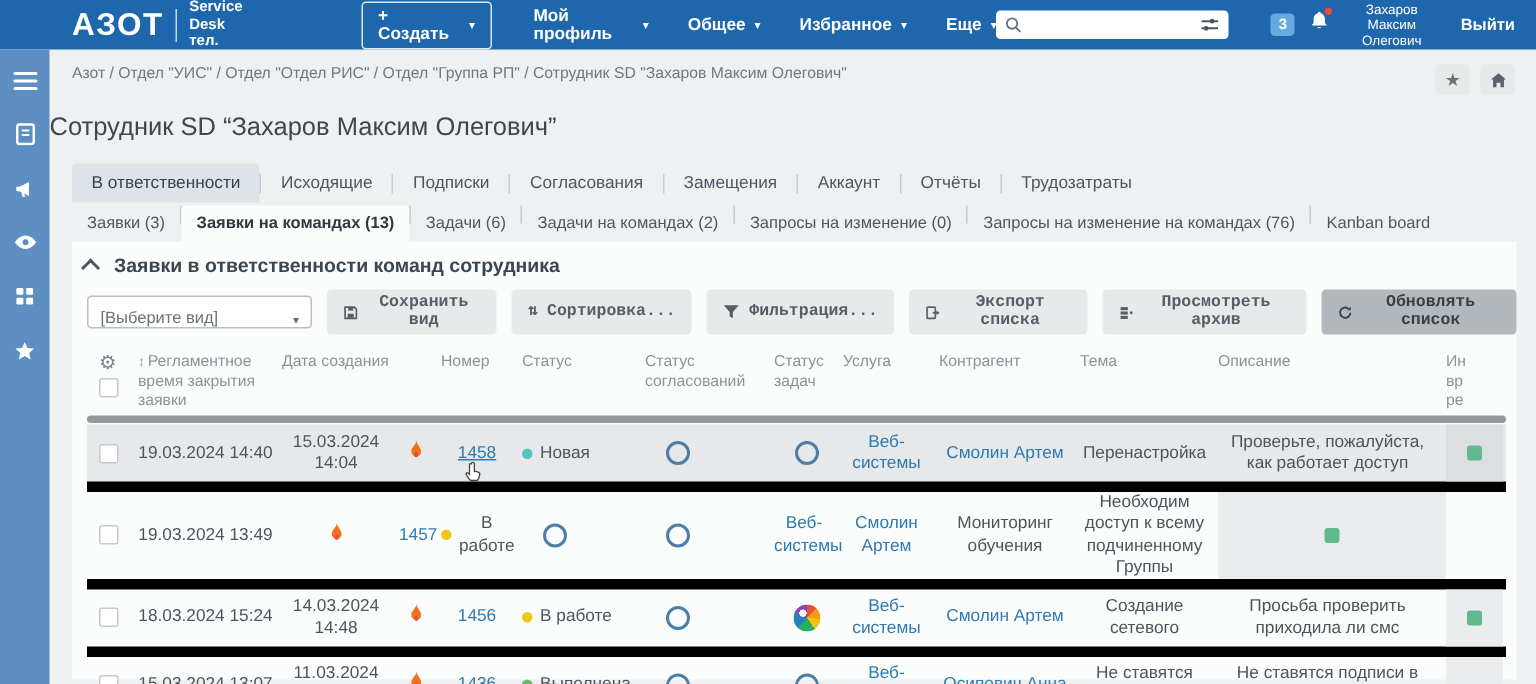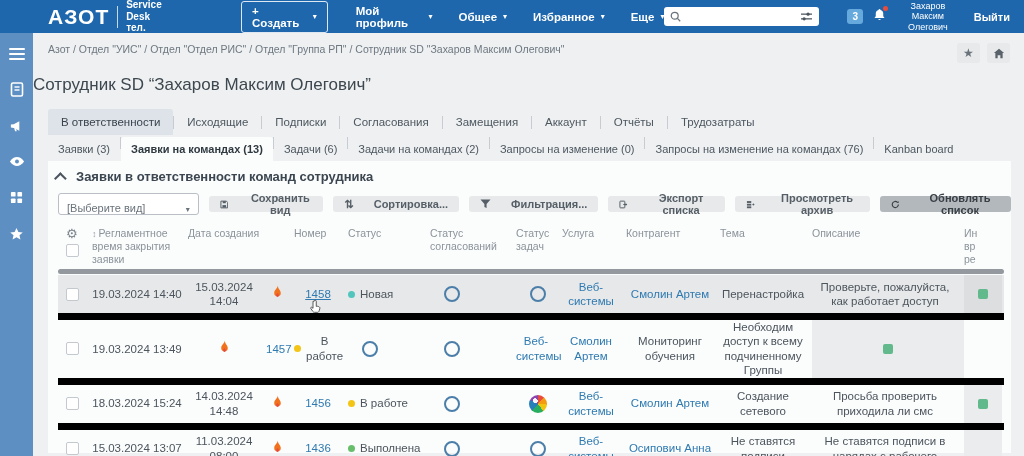--- a/index.html
+++ b/index.html
@@ -49,21 +49,21 @@
   .subtab-sep { width:1px; height:12px; background:#c6ccd1; }
 
   .card { background:#fbfcfc; margin-left:15px; width:963px; height:292px; padding:8px 0 0 10px; }
   .section-head { display:flex; align-items:center; gap:9px; }
   .chevron-up { width:9px; height:9px; border-left:2px solid #4b555e; border-top:2px solid #4b555e; transform:rotate(45deg) translateY(3px); cursor:pointer; }
   .section-title { font-size:13px; font-weight:700; color:#3b4650; }
 
   .toolbar { display:flex; align-items:center; gap:10px; margin-top:9px; }
   .view-select { width:168px; height:22px; border:1px solid #b9bfc5; border-radius:3px; background:#fff; display:flex; align-items:flex-end; padding:0 8px; font-size:11px; color:#6a737b; cursor:pointer; }
   .view-select .caret { margin-left:auto; color:#6a737b; }
-  .tb-btn { height:16px; background:#e7e9ea; border:none; border-radius:3px; display:flex; align-items:center; gap:20px; padding:0 11px; font-size:11px; color:#565f67; font-weight:600; cursor:pointer; font-family:Liberation Sans, sans-serif; }
+  .tb-btn { height:30px; background:#e7e9ea; border:none; border-radius:3px; display:flex; align-items:center; gap:6px; padding:0 11px; font-size:11px; color:#565f67; font-weight:600; cursor:pointer; font-family:Liberation Mono, monospace; }
   .tb-btn.dark { background:#b3b8bc; color:#383f45; }
   .tb-icon { font-size:11px; line-height:1; color:#565f67; }
 
   
   .tbl { margin-top:8px; width:946px; }
   .tr { display:grid; grid-template-columns:34px 96px 78px 28px 54px 82px 86px 46px 64px 94px 92px 152px 38px; align-items:center; }
   .th-row { align-items:start; padding-top:4px; min-height:44px; color:#8b939a; font-size:10.5px; line-height:1.25; }
   .th { padding-right:6px; }
   .first-col { display:flex; flex-direction:column; align-items:flex-start; gap:4px; padding-left:8px; }
   .gear { color:#7d858c; font-size:13px; line-height:1; cursor:pointer; }

